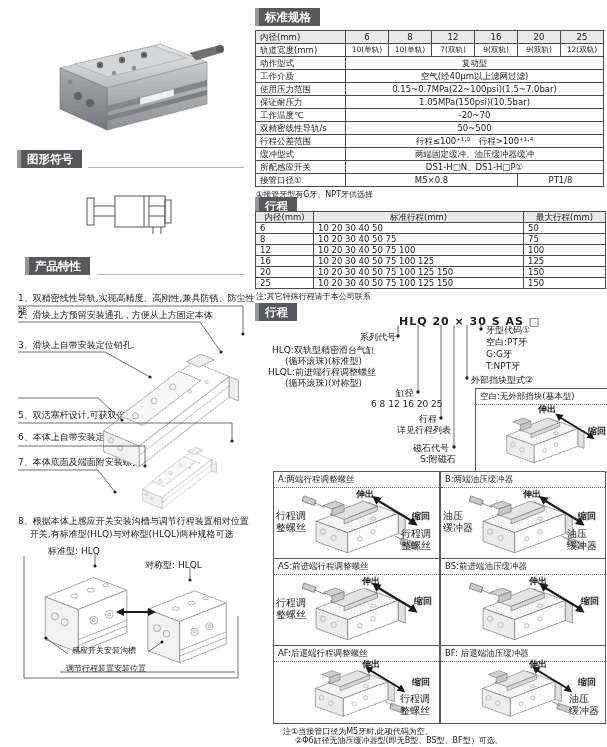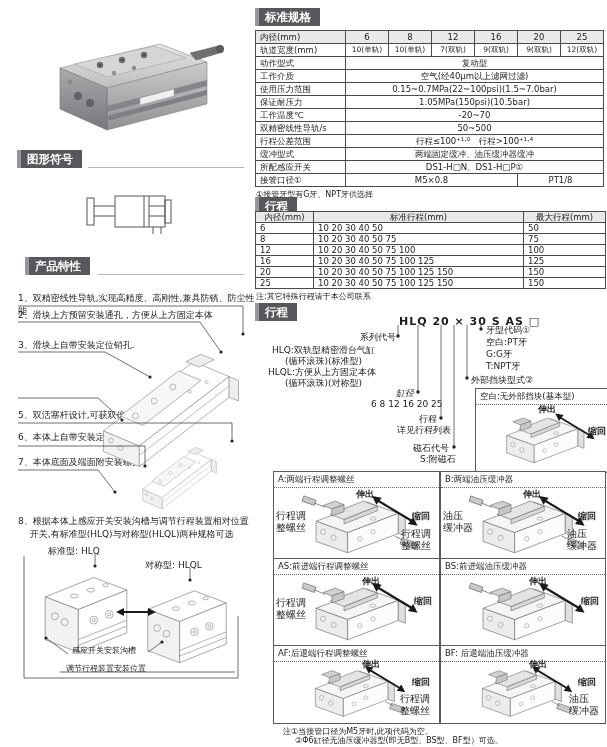--- a/index.html
+++ b/index.html
@@ -330,23 +330,23 @@
     </table>
   <div class="t8" style="left:256px;top:291px;">注:其它特殊行程请于本公司联系</div>
 
   <div class="hdr" style="left:255px;top:303px;">行程</div>
 
   <div class="code" style="left:385px;top:315px;margin-left:14px;">HLQ 20 × 30 S AS □</div>
 
   <div class="t" style="left:360px;top:331px;">系列代号</div>
   <div class="t" style="left:272px;top:344px;">HLQ:双轨型精密滑台气缸</div>
   <div class="t" style="left:285px;top:355px;">(循环滚珠)(标准型)</div>
-  <div class="t" style="left:268px;top:366px;">HLQL:方便从上方固定本体</div>
+  <div class="t" style="left:268px;top:366px;">HLQL:前进端行程调整螺丝</div>
   <div class="t" style="left:285px;top:377px;">(循环滚珠)(对称型)</div>
-  <div class="t" style="left:396px;top:387px;font-style:italic;">缸径</div>
+  <div class="t" style="left:396px;top:387px;">缸径</div>
   <div class="t" style="left:371px;top:399px;">6 8 12 16 20 25</div>
   <div class="t" style="left:419px;top:413px;">行程</div>
   <div class="t" style="left:397px;top:424px;">详见行程列表</div>
   <div class="t" style="left:413px;top:442px;">磁石代号</div>
   <div class="t" style="left:420px;top:453px;">S:附磁石</div>
   <div class="t" style="left:486px;top:324px;">牙型代码①</div>
   <div class="t" style="left:486px;top:336px;">空白:PT牙</div>
   <div class="t" style="left:486px;top:348px;">G:G牙</div>
   <div class="t" style="left:486px;top:360px;">T:NPT牙</div>
   <div class="t" style="left:471px;top:374px;">外部挡块型式②</div>

